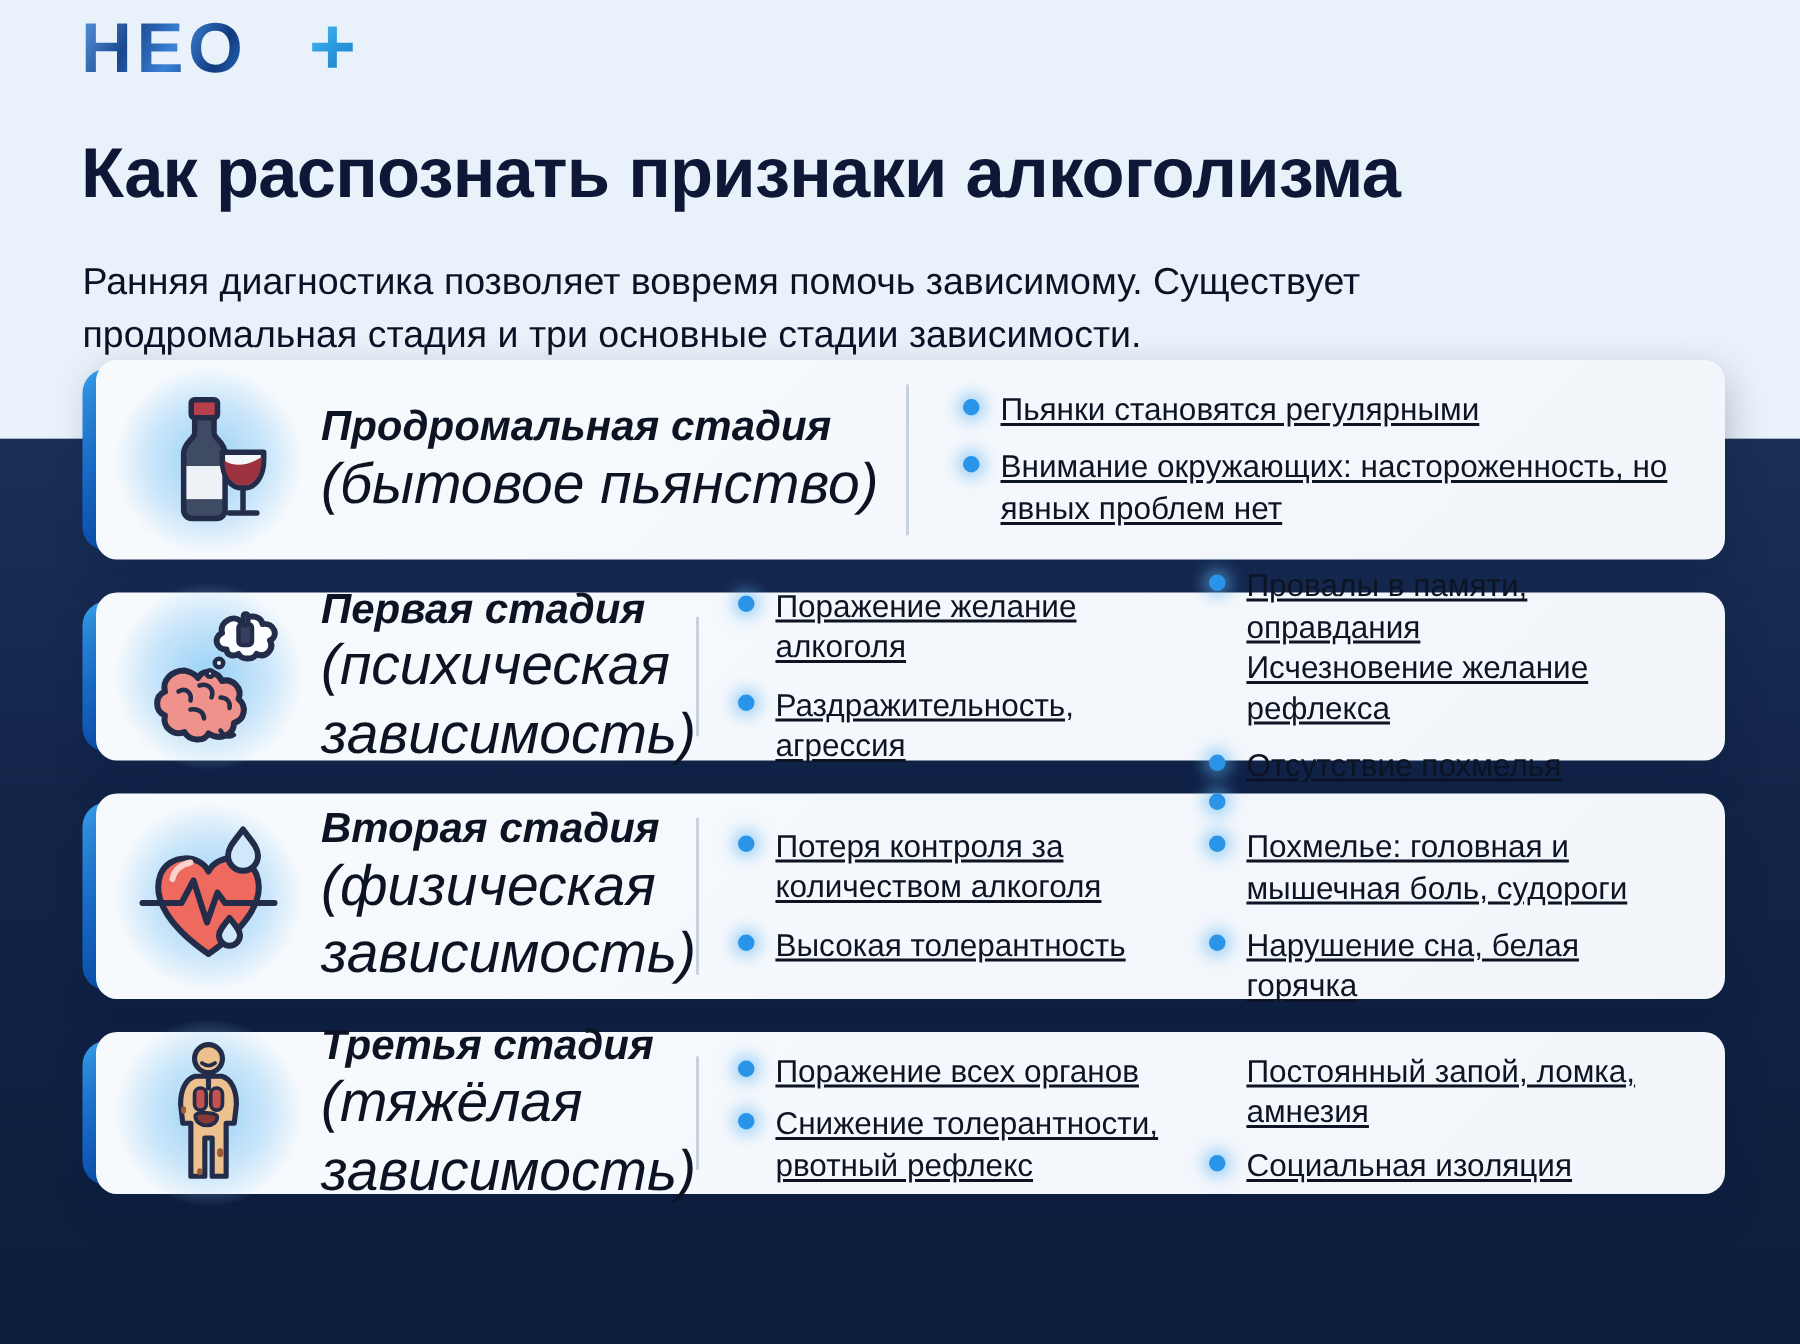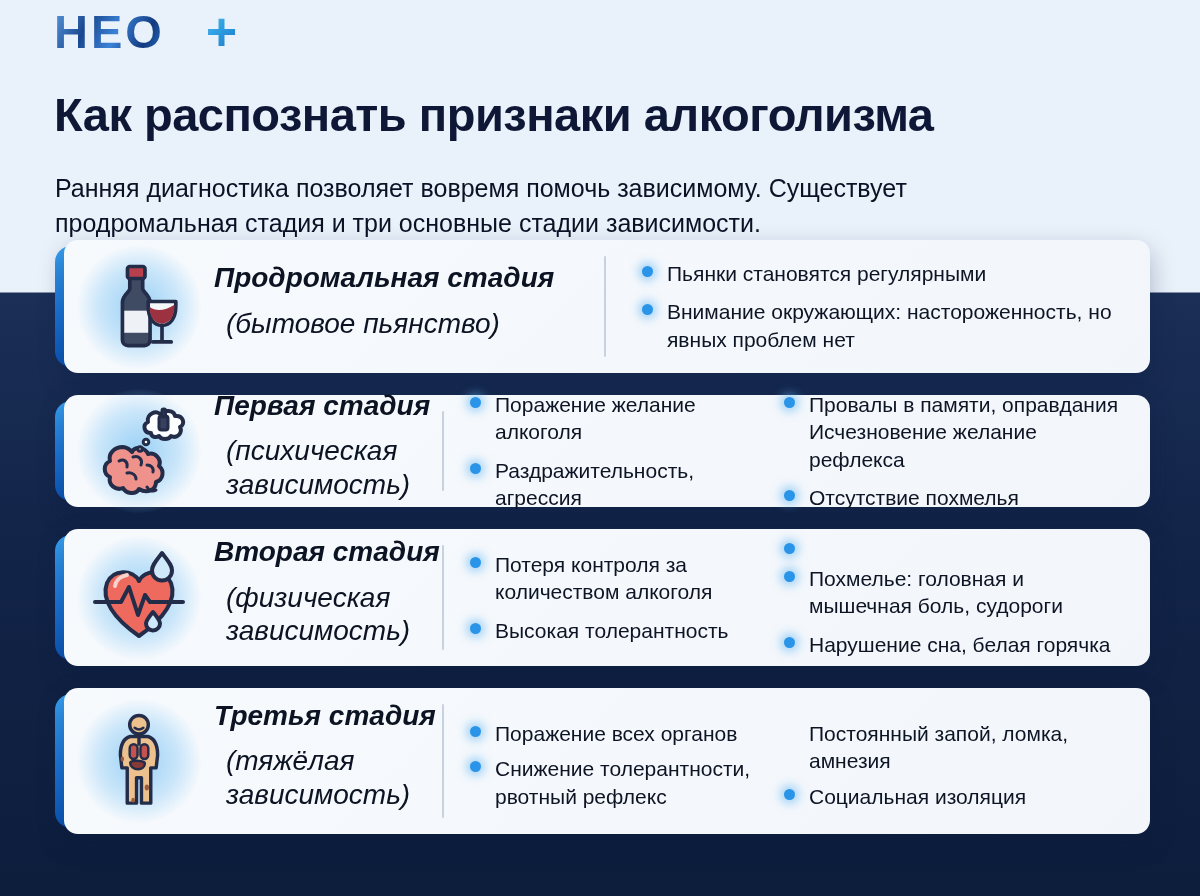--- a/index.html
+++ b/index.html
@@ -41,47 +41,47 @@
     background:linear-gradient(180deg,#38a0f0 0%,#1b74d6 55%,#0b55b5 100%);
   }
   .card-inner{
     position:relative;display:flex;align-items:center;
     background:linear-gradient(135deg,#f7fafd 0%,#f2f6fb 100%);
     border-radius:14px;box-shadow:0 10px 26px rgba(8,24,60,.28);
   }
   .c1 .card-inner{height:133px;}
   .c2 .card-inner{height:112px;}
   .c3 .card-inner{height:137px;}
-  .c4 .card-inner{height:146px;}
+  .c4 .card-inner{height:108px;}
   .icon-box{position:relative;flex:0 0 150px;display:flex;align-items:center;justify-content:center;}
   .icon-glow{
     position:absolute;width:124px;height:124px;border-radius:50%;
     background:radial-gradient(circle,rgba(148,206,246,.95) 0%,rgba(148,206,246,.45) 45%,rgba(148,206,246,0) 72%);
   }
   .icon-box svg{position:relative;}
   .title-box{line-height:1.2;color:#0c1322;font-style:italic;}
   .c1 .title-box{flex:0 0 390px;}
   .c2 .title-box,.c3 .title-box,.c4 .title-box{flex:0 0 228px;}
   .stage-title{font-size:28px;font-weight:bold;margin:0;}
-  .stage-sub{font-size:28px;font-weight:normal;margin:12px;}
+  .stage-sub{font-size:38px;font-weight:normal;margin:0;}
   .vdiv{align-self:stretch;flex:0 0 2px;background:#c7d2df;margin:16px 0;border-radius:1px;}
   .col{align-self:center;}
   .c1 .col-a{flex:1;padding:0 20px 0 36px;}
   .col-mid{flex:0 0 310px;padding-left:26px;box-sizing:border-box;}
   .col-right{flex:1;padding-left:30px;padding-right:18px;box-sizing:border-box;}
   .item{display:flex;gap:14px;margin-top:11px;}
   .item:first-child{margin-top:0;}
   .item.cont{margin-top:0;}
   .c4 .item{margin-top:8px;}
   .dot{
     flex:0 0 11px;width:11px;height:11px;margin-top:6px;border-radius:50%;
     background:#2a95e8;box-shadow:0 0 10px 4px rgba(96,180,242,.55);
   }
   .item.cont .dot{visibility:hidden;box-shadow:none;}
-  .item-text{font-size:21px;line-height:1.3;color:#0d1424;}
+  .item-text{font-size:21px;line-height:1.3;color:#0d1424;text-decoration:underline;}
 </style>
 </head>
 <body>
 
 <div class="page">
 
   <div class="logo">
     <span class="logo-neo">НЕО</span>
     <span class="logo-plus">+</span>
   </div>

